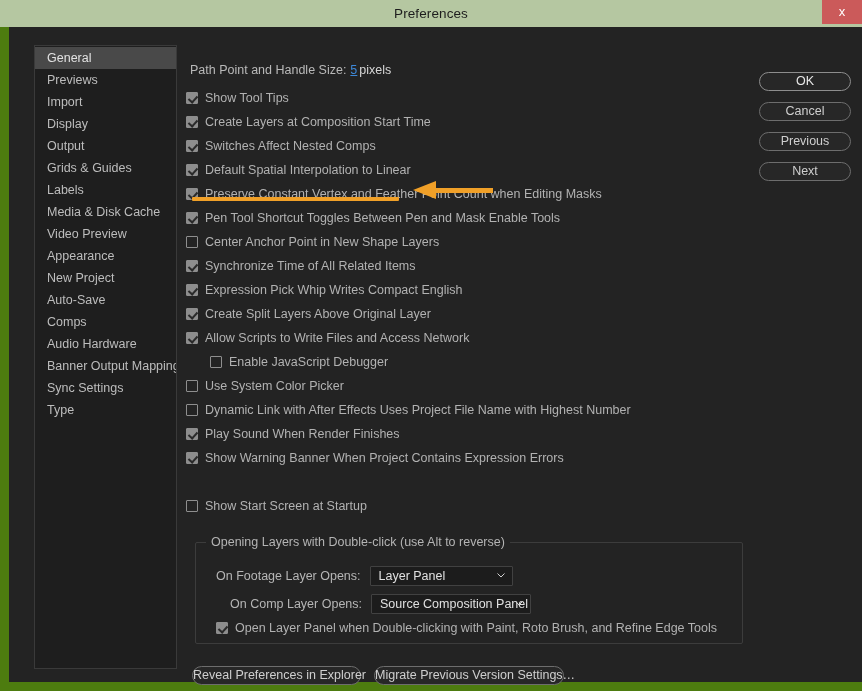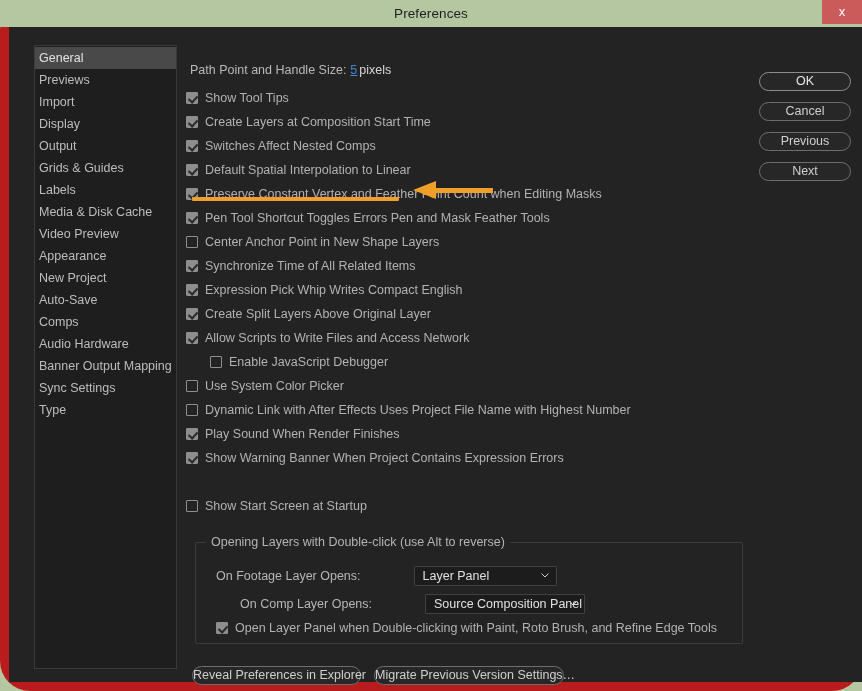--- a/index.html
+++ b/index.html
@@ -17,22 +17,21 @@
     font-size: 12px;
     color: #c8c8c8;
     -webkit-font-smoothing: antialiased;
   }
 
   
   #window {
     position: absolute;
     left: 0; top: 0;
     width: 862px; height: 691px;
-    background: #b91c1c;
-    border-radius: 30px;
+    background: #4d7c0f;
   }
 
   #titlebar {
     position: absolute;
     left: 0; top: 0;
     width: 862px; height: 27px;
     background: #b5c7a1;
   }
 
   #title-text {
@@ -75,21 +74,21 @@
     width: 143px; height: 624px;
     background: #1e1e1e;
     border: 1px solid #3a3a3a;
     padding-top: 1px;
     overflow: hidden;
   }
 
   .sidebar-item {
     height: 22px;
     line-height: 22px;
-    padding-left: 4px;
+    padding-left: 12px;
     font-size: 12.5px;
     color: #bdbdbd;
     cursor: pointer;
     white-space: nowrap;
   }
   .sidebar-item.selected {
     background: #494949;
     color: #e2e2e2;
   }
 
@@ -190,21 +189,20 @@
     color: #b4b4b4;
     white-space: nowrap;
   }
 
   .dd-row {
     position: absolute;
     display: flex;
     align-items: center;
     height: 20px;
     white-space: nowrap;
-    gap: 44px;
   }
   .dd-label {
     font-size: 12.5px;
     color: #b6b6b6;
     margin-right: 9px;
   }
   .dropdown {
     position: relative;
     height: 20px;
     background: #1c1c1c;
@@ -330,21 +328,21 @@
           <div class="cb-row" style="top: 116px;">
             <span class="cb-box on"></span>
             <span class="cb-label">Default Spatial Interpolation to Linear</span>
           </div>
           <div class="cb-row" style="top: 140px;">
             <span class="cb-box on"></span>
             <span class="cb-label">Preserve Constant Vertex and Feather Point Count when Editing Masks</span>
           </div>
           <div class="cb-row" style="top: 164px;">
             <span class="cb-box on"></span>
-            <span class="cb-label">Pen Tool Shortcut Toggles Errors Pen and Mask Feather Tools</span>
+            <span class="cb-label">Pen Tool Shortcut Toggles Between Pen and Mask Enable Tools</span>
           </div>
           <div class="cb-row" style="top: 188px;">
             <span class="cb-box off"></span>
             <span class="cb-label">Center Anchor Point in New Shape Layers</span>
           </div>
           <div class="cb-row" style="top: 212px;">
             <span class="cb-box on"></span>
             <span class="cb-label">Synchronize Time of All Related Items</span>
           </div>
           <div class="cb-row" style="top: 236px;">
@@ -391,21 +389,21 @@
         <div class="dd-row" style="left:20px; top:23px;">
           <span class="dd-label">On Footage Layer Opens:</span>
           <div class="dropdown" style="width:143px;">
             <span>Layer Panel</span>
             <svg class="caret" viewBox="0 0 8 5">
               <path d="M0.5 0.5 L4 4 L7.5 0.5" fill="none" stroke="#cfcfcf" stroke-width="1"></path>
             </svg>
           </div>
         </div>
 
-        <div class="dd-row" style="left:44px; top:51px;">
+        <div class="dd-row" style="left:34px; top:51px;">
           <span class="dd-label">On Comp Layer Opens:</span>
           <div class="dropdown" style="width:160px;">
             <span>Source Composition Panel</span>
             <svg class="caret" viewBox="0 0 8 5">
               <path d="M0.5 0.5 L4 4 L7.5 0.5" fill="none" stroke="#cfcfcf" stroke-width="1"></path>
             </svg>
           </div>
         </div>
 
         <div class="cb-row" style="left:20px; top:76px;">

